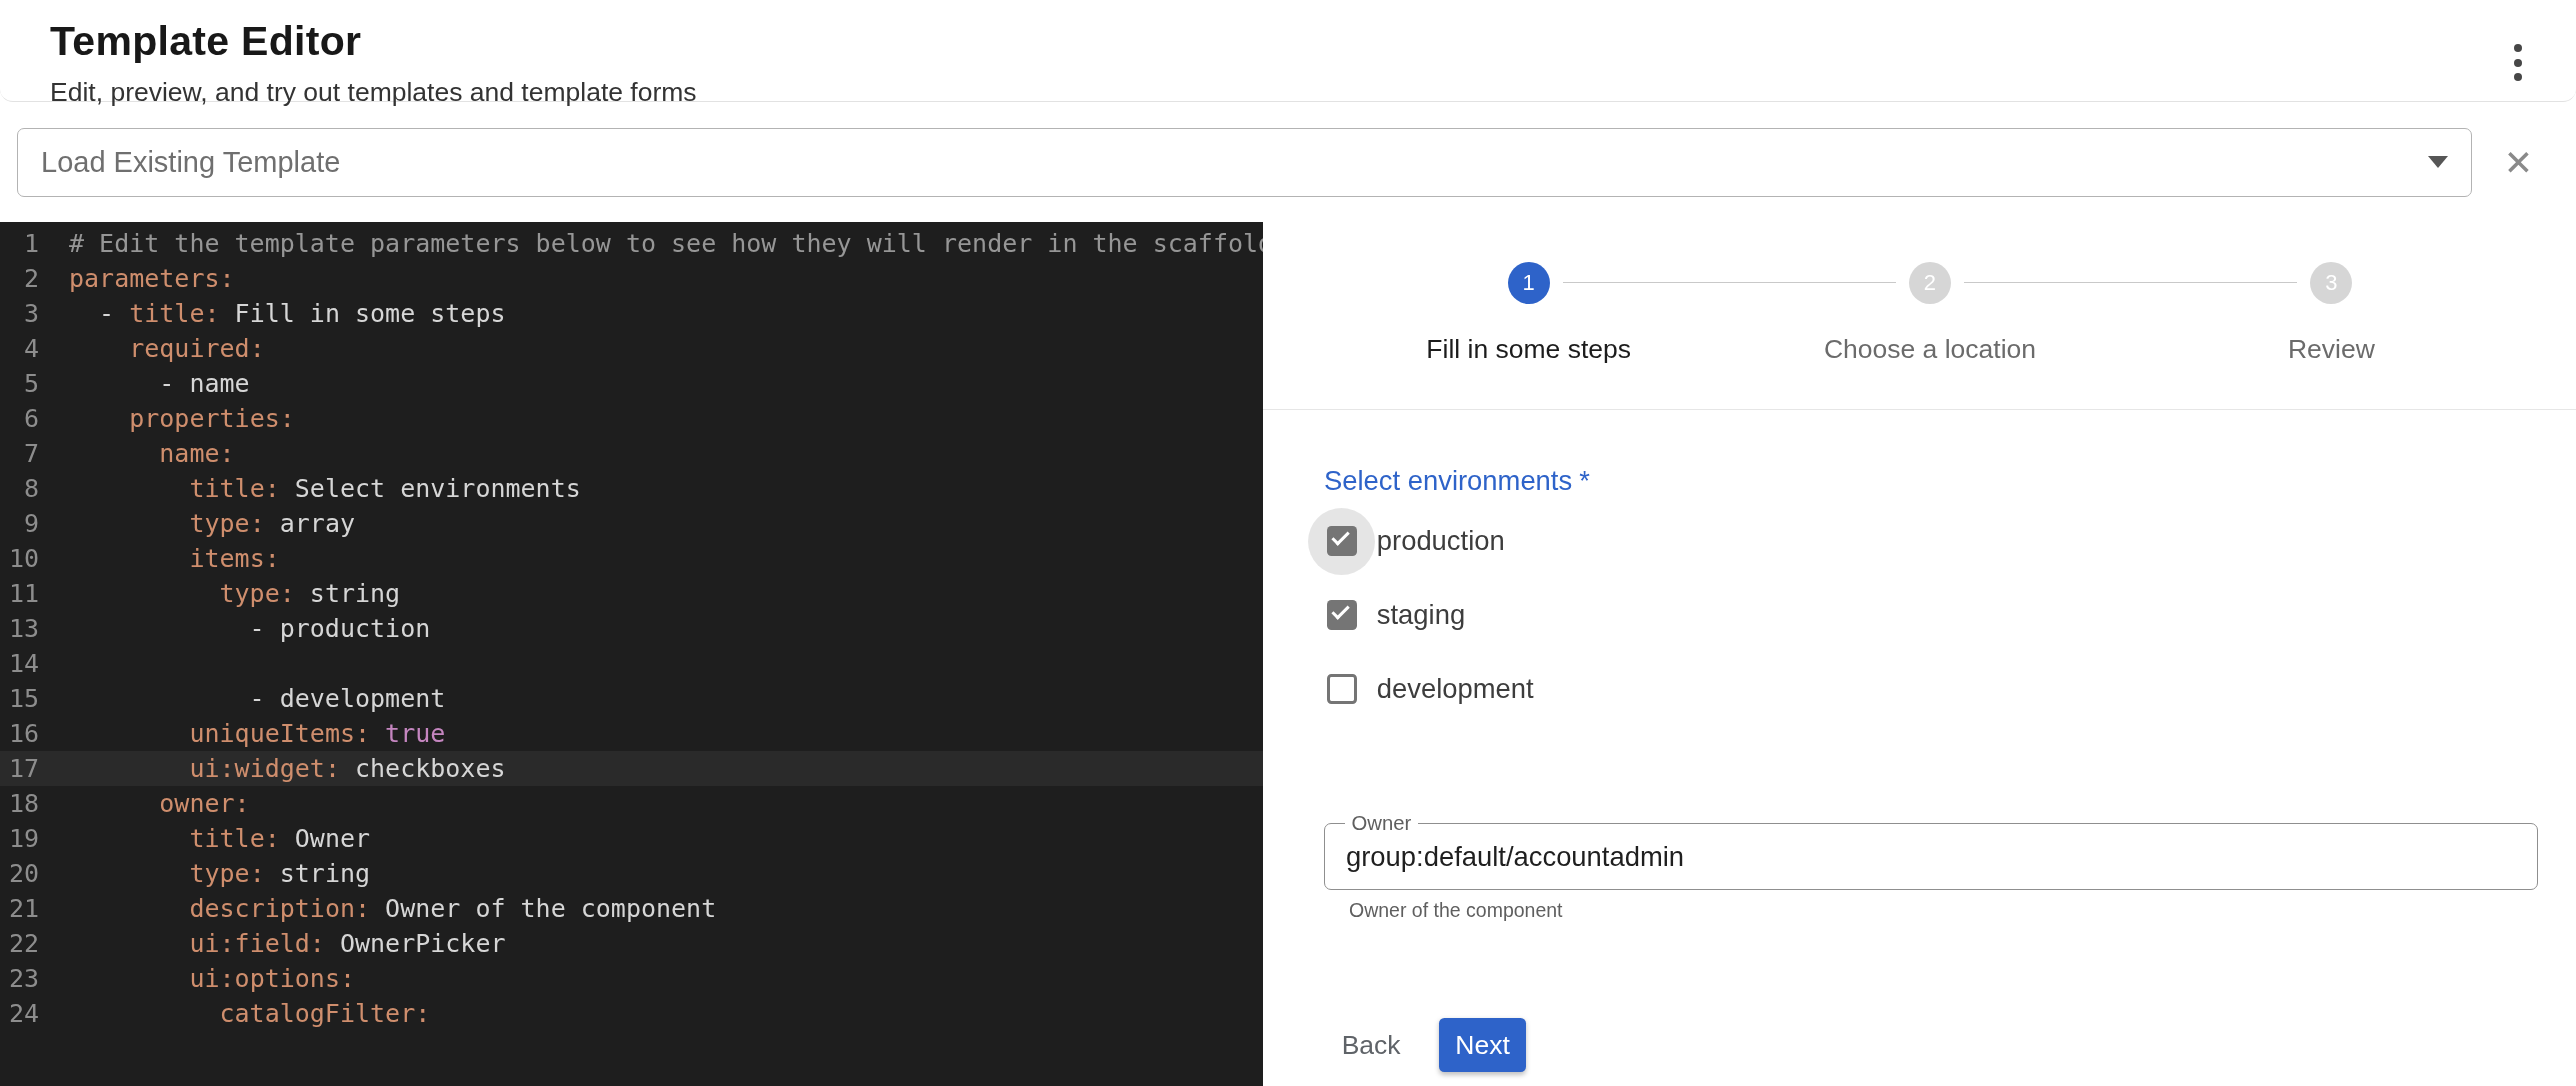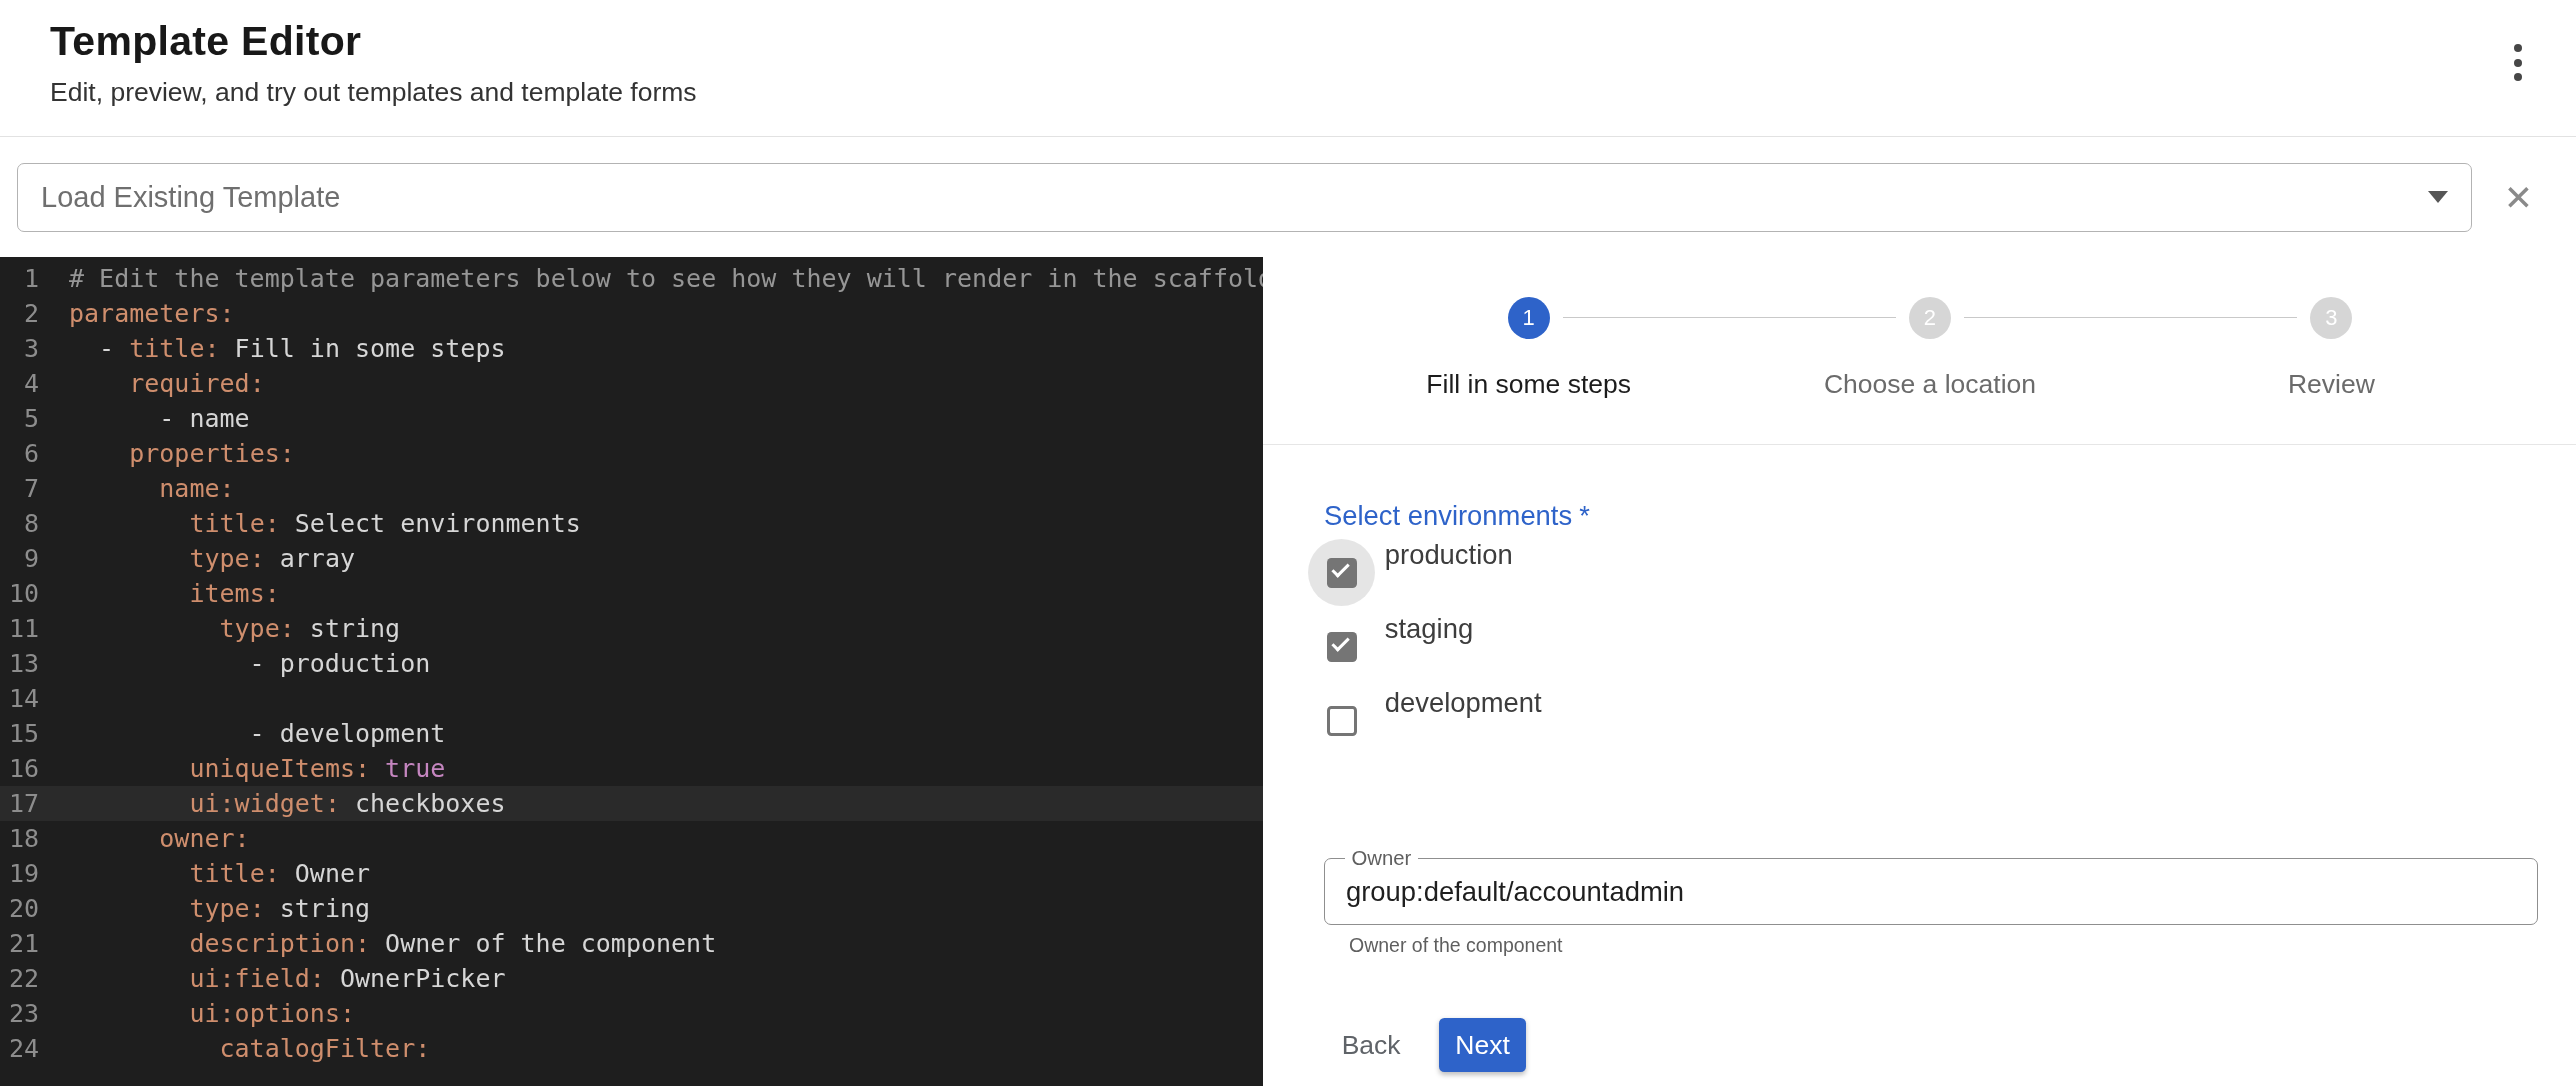--- a/index.html
+++ b/index.html
@@ -18,21 +18,21 @@
     --inactive-circle:#d6d6d6;
     --inactive-label:#6b6b6b;
     --field-border:#8f8f8f;
   }
   *{box-sizing:border-box;margin:0;padding:0;}
   html,body{width:2576px;height:1086px;}
   body{font-family:"Liberation Sans",sans-serif;background:#fff;overflow:hidden;}
   .app{width:100%;height:100%;display:flex;flex-direction:column;position:relative;}
 
   
-  .page-header{flex:none;height:137px;border-bottom:1.8px solid var(--divider);padding:17.7px 106px 0 50px;position:relative;}
+  .page-header{flex:none;height:102px;border-bottom:1.8px solid var(--divider);padding:17.7px 106px 0 50px;position:relative;border-radius:13px;}
   .page-title{font-size:41px;font-weight:700;color:#181818;letter-spacing:0.3px;}
   .page-subtitle{font-size:26.5px;color:#333;margin-top:12.4px;}
   .kebab{position:absolute;top:34px;right:33px;width:50px;height:57px;display:flex;flex-direction:column;align-items:center;justify-content:center;gap:6.2px;cursor:pointer;background:none;border:none;}
   .kebab .dot{width:8px;height:8px;border-radius:50%;background:#474747;}
 
   
   .toolbar{flex:none;height:120px;display:flex;align-items:center;padding:0 22px 0 17px;gap:11px;}
   .select{flex:1;height:69px;border:1.8px solid var(--select-border);border-radius:7px;display:flex;align-items:center;padding:0 71px 0 23px;position:relative;color:var(--select-text);font-size:29px;cursor:pointer;background:#fff;}
   .caret{position:absolute;right:23px;top:50%;margin-top:-6.2px;width:0;height:0;border-left:10.6px solid transparent;border-right:10.6px solid transparent;border-top:12.4px solid #565656;}
   .close-btn{width:71px;height:71px;border:none;background:none;font-size:35px;color:#8a8a8a;cursor:pointer;line-height:1;}
@@ -59,21 +59,21 @@
   .circle{width:42px;height:42px;border-radius:50%;background:var(--inactive-circle);color:#fff;font-size:22px;display:flex;align-items:center;justify-content:center;z-index:1;}
   .step.active .circle{background:var(--accent);}
   .step-label{margin-top:30px;font-size:26.5px;color:var(--inactive-label);}
   .step.active .step-label{color:#1c1c1c;}
 
   
   .content{flex:1;display:flex;flex-direction:column;padding:55px 38px 0 53px;min-height:0;margin-left:8px;}
   .group-label{font-size:27.4px;color:var(--accent);}
   .req{margin-left:7px;}
   .cb-group{margin-top:7px;}
-  .cb-row{display:flex;align-items:flex-start;height:74px;cursor:pointer;gap:8px;}
+  .cb-row{display:flex;align-items:center;height:74px;cursor:pointer;}
   .cb-wrap{width:67px;height:67px;display:flex;align-items:center;justify-content:center;position:relative;flex:none;margin-left:-16px;}
   .cb-wrap.halo::before{content:"";position:absolute;inset:0;border-radius:50%;background:rgba(0,0,0,0.10);}
   .cb{width:30px;height:30px;border-radius:4.4px;position:relative;z-index:1;}
   .cb.checked{background:var(--checkbox);}
   .cb.unchecked{border:3.5px solid var(--checkbox);background:#fff;}
   .checkmark{position:absolute;left:5.3px;top:6.2px;width:17px;height:8.8px;border-left:3.5px solid #fff;border-bottom:3.5px solid #fff;transform:rotate(-45deg);}
   .cb-label{font-size:27.4px;color:#3d3d3d;margin-left:1.8px;}
 
   .owner-field{margin-top:97px;position:relative;height:67px;border:1.8px solid var(--field-border);border-radius:7px;background:#fff;}
   .field-label{position:absolute;top:-13.3px;left:19.5px;background:#fff;padding:0 7px;font-size:20.3px;color:#5f5f5f;line-height:1.2;}

